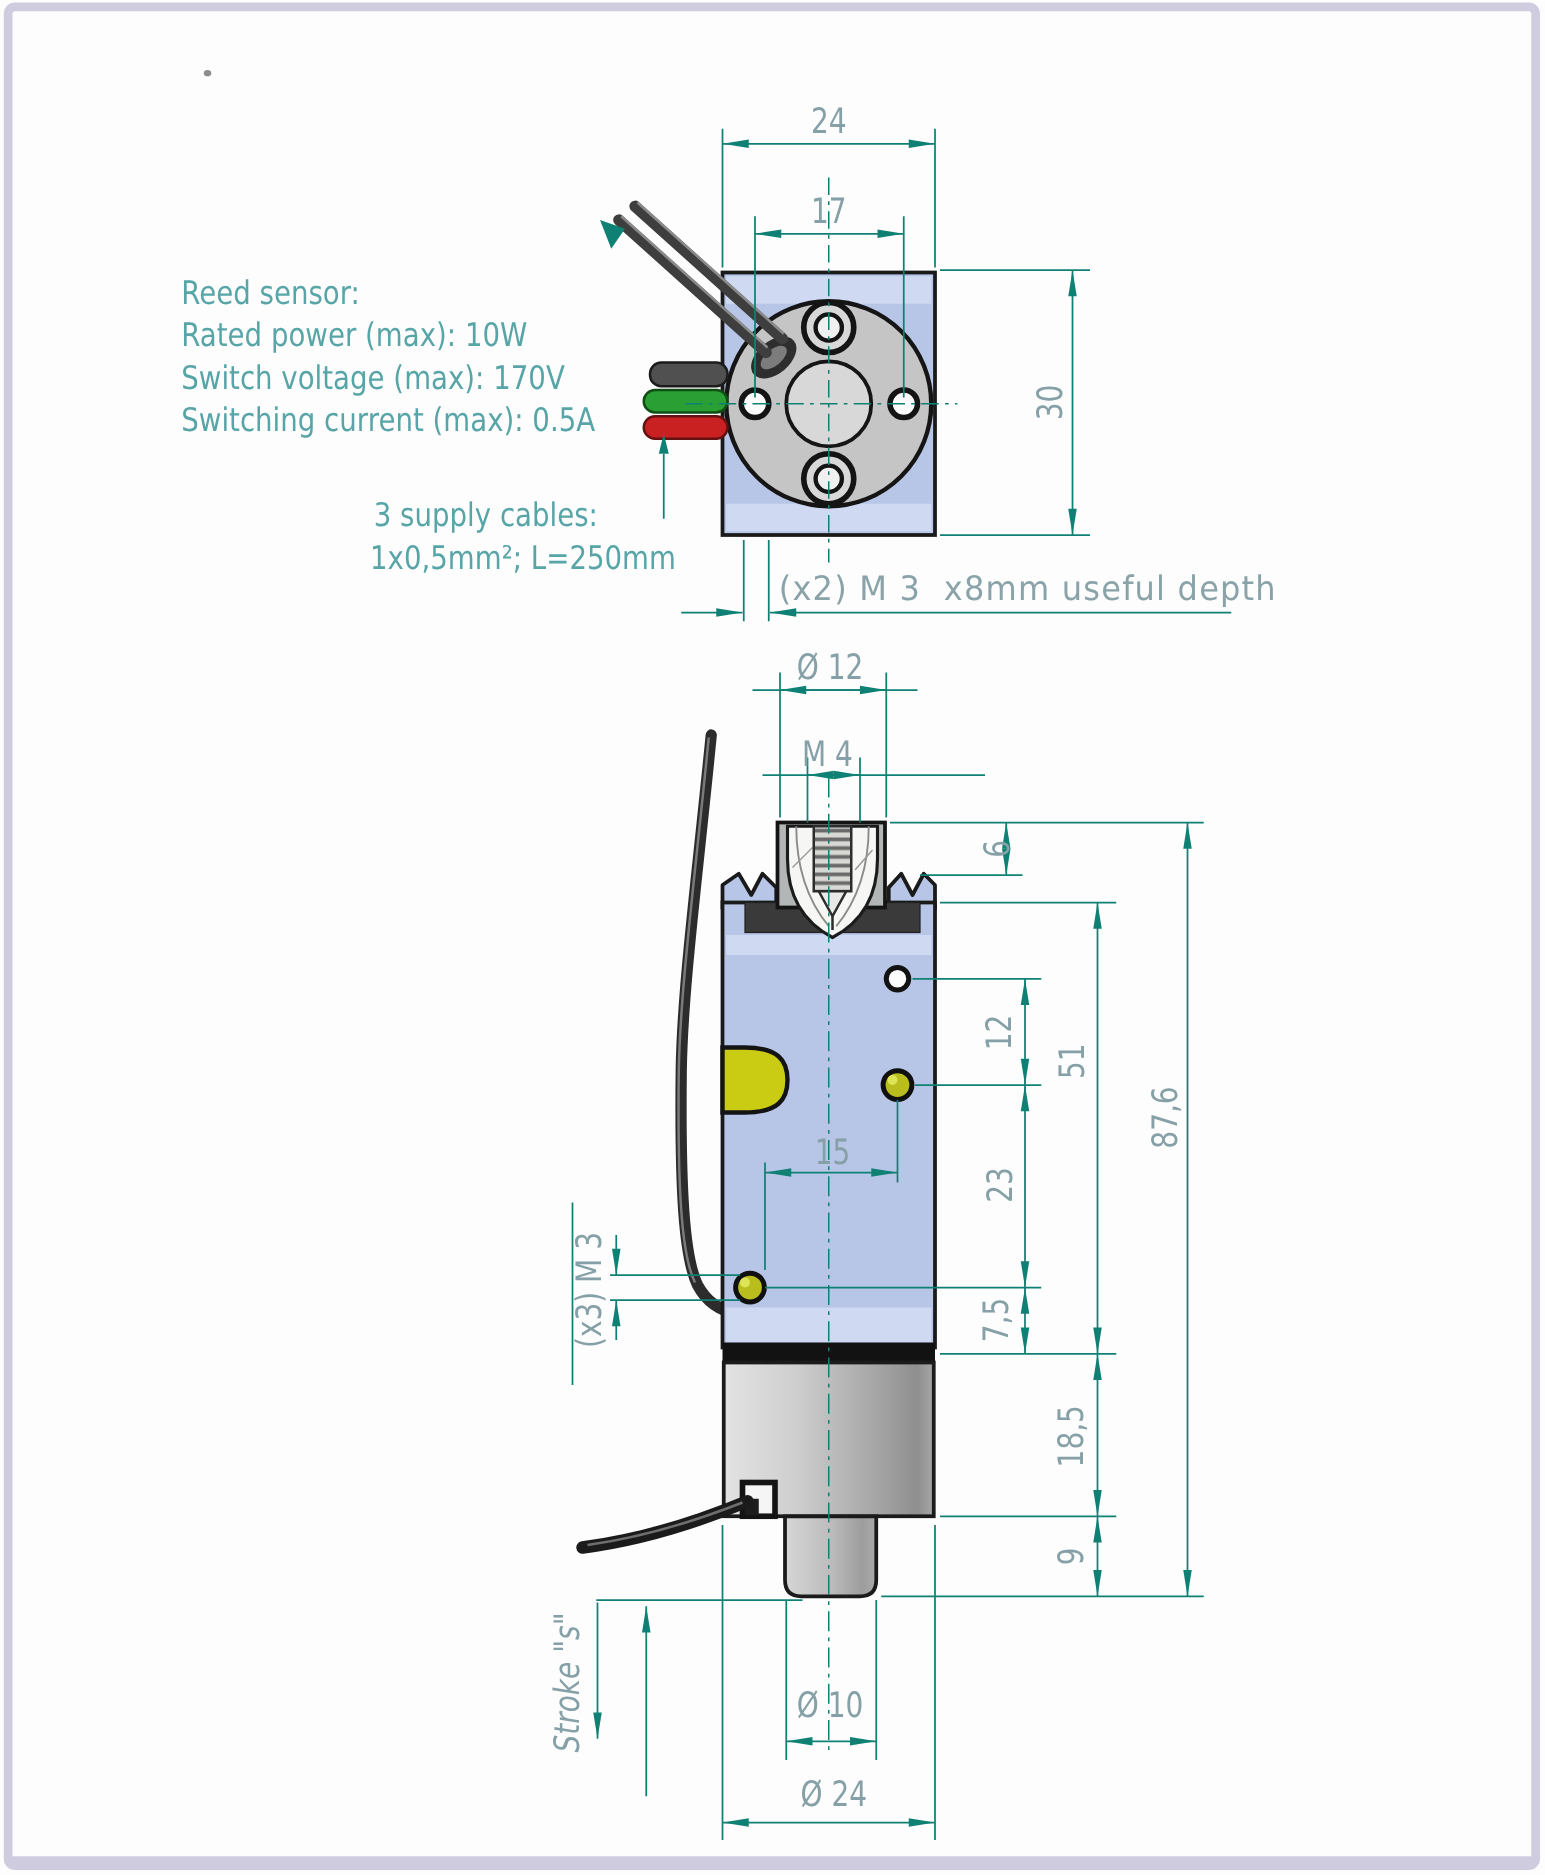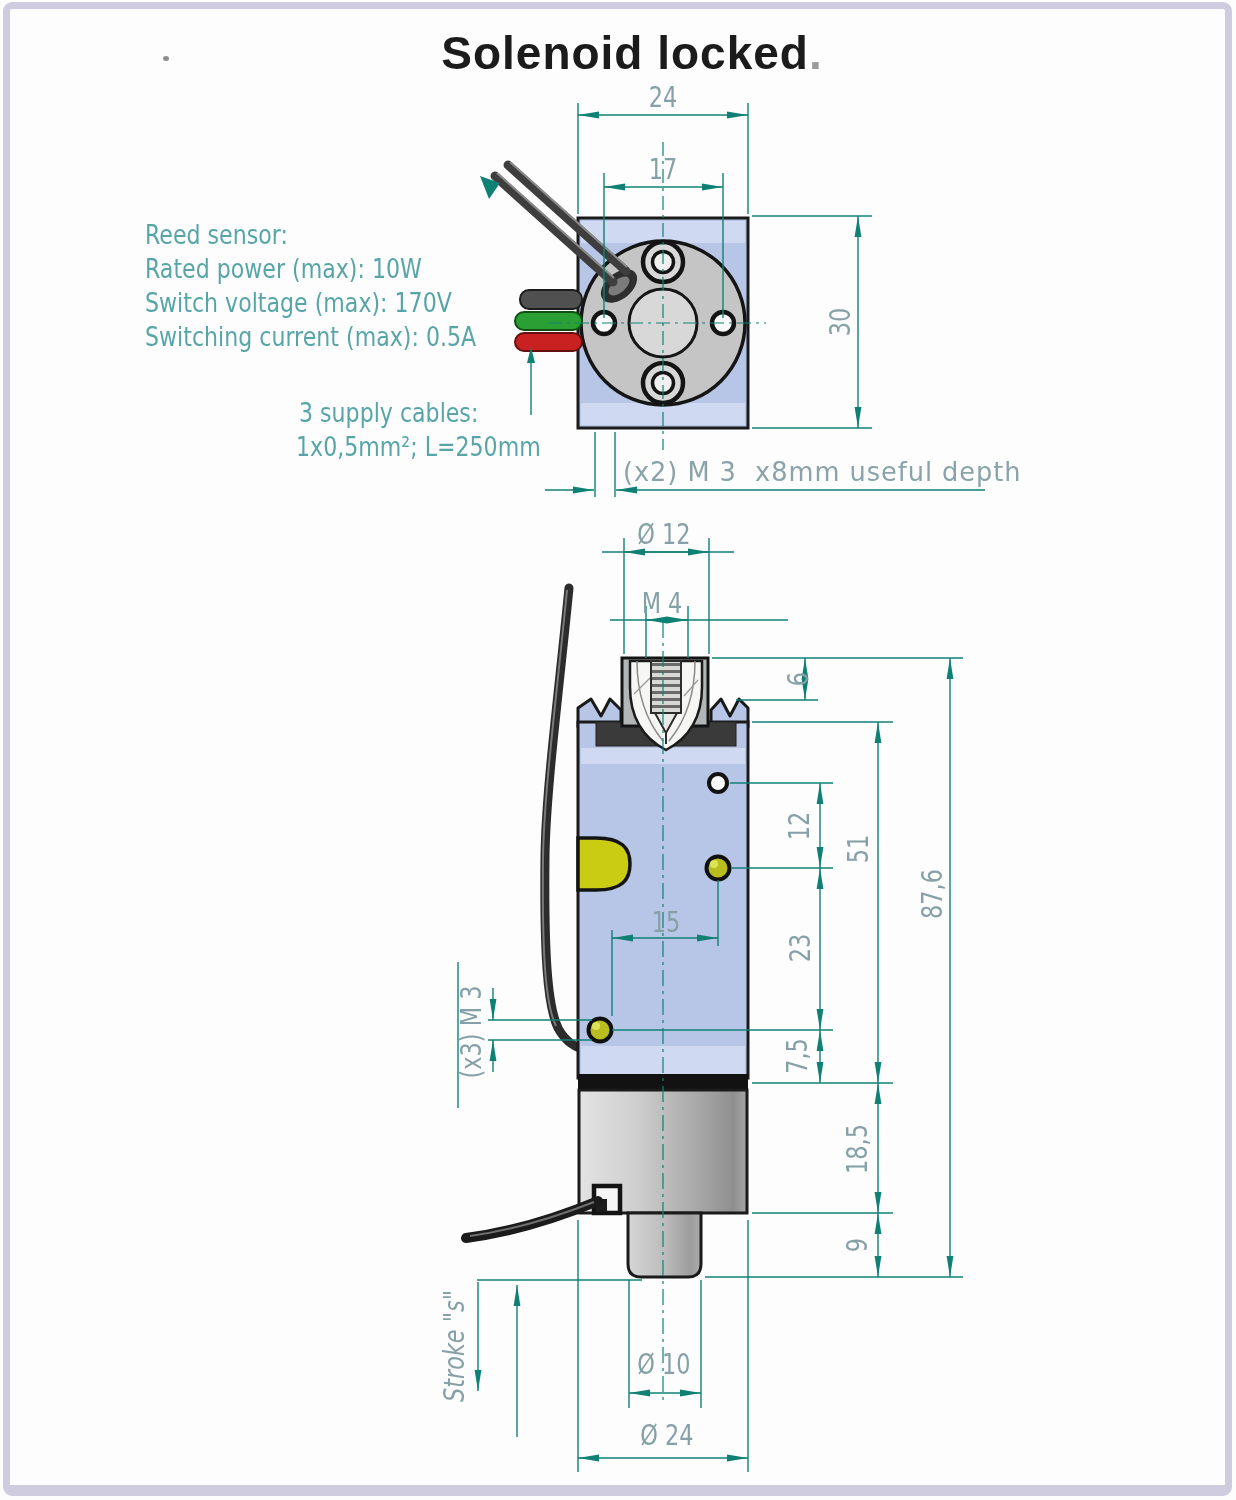--- a/index.html
+++ b/index.html
@@ -191,21 +191,20 @@
       <line x1="612" y1="938" x2="718" y2="938" marker-start="url(#arr)" marker-end="url(#arr)"></line>
       <line x1="493" y1="988" x2="493" y2="1020" marker-end="url(#arr)"></line>
       <line x1="493" y1="1040" x2="493" y2="1072" marker-start="url(#arr)"></line>
       <line x1="629" y1="1393" x2="701" y2="1393" marker-start="url(#arr)" marker-end="url(#arr)"></line>
       <line x1="578" y1="1458" x2="748" y2="1458" marker-start="url(#arr)" marker-end="url(#arr)"></line>
       <line x1="517" y1="1437" x2="517" y2="1285" marker-end="url(#arr)"></line>
       <line x1="478" y1="1282" x2="478" y2="1391" marker-end="url(#arr)"></line>
     </g>
   </svg>
 
-  <div class="txt title" style="left:632px;top:26px;"><span>Solenoid locked</span><span class="titledot">.</span></div>
 
   <div class="txt note" style="left:145px;top:218px;">Reed sensor:</div>
   <div class="txt note" style="left:145px;top:252px;">Rated power (max): 10W</div>
   <div class="txt note" style="left:145px;top:286px;">Switch voltage (max): 170V</div>
   <div class="txt note" style="left:145px;top:320px;">Switching current (max): 0.5A</div>
 
   <div class="txt note" style="left:299px;top:396px;">3 supply cables:</div>
   <div class="txt note" style="left:296px;top:430px;">1x0,5mm²; L=250mm</div>
 
   <div class="txt mnote" style="left:623px;top:456px;">(x2) M 3  x8mm useful depth</div>

